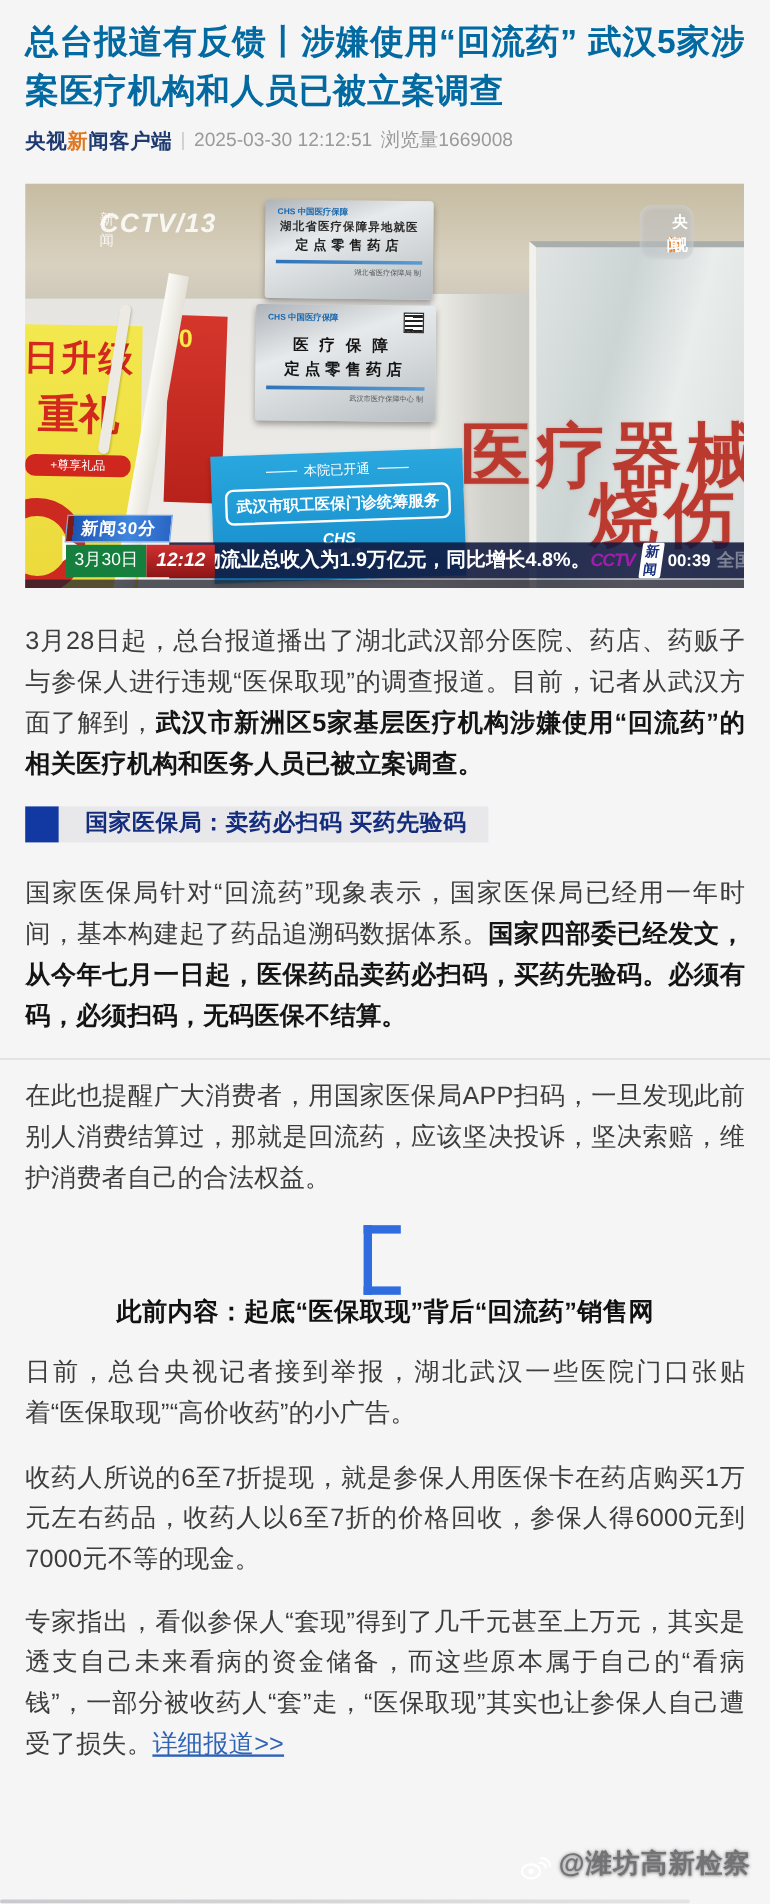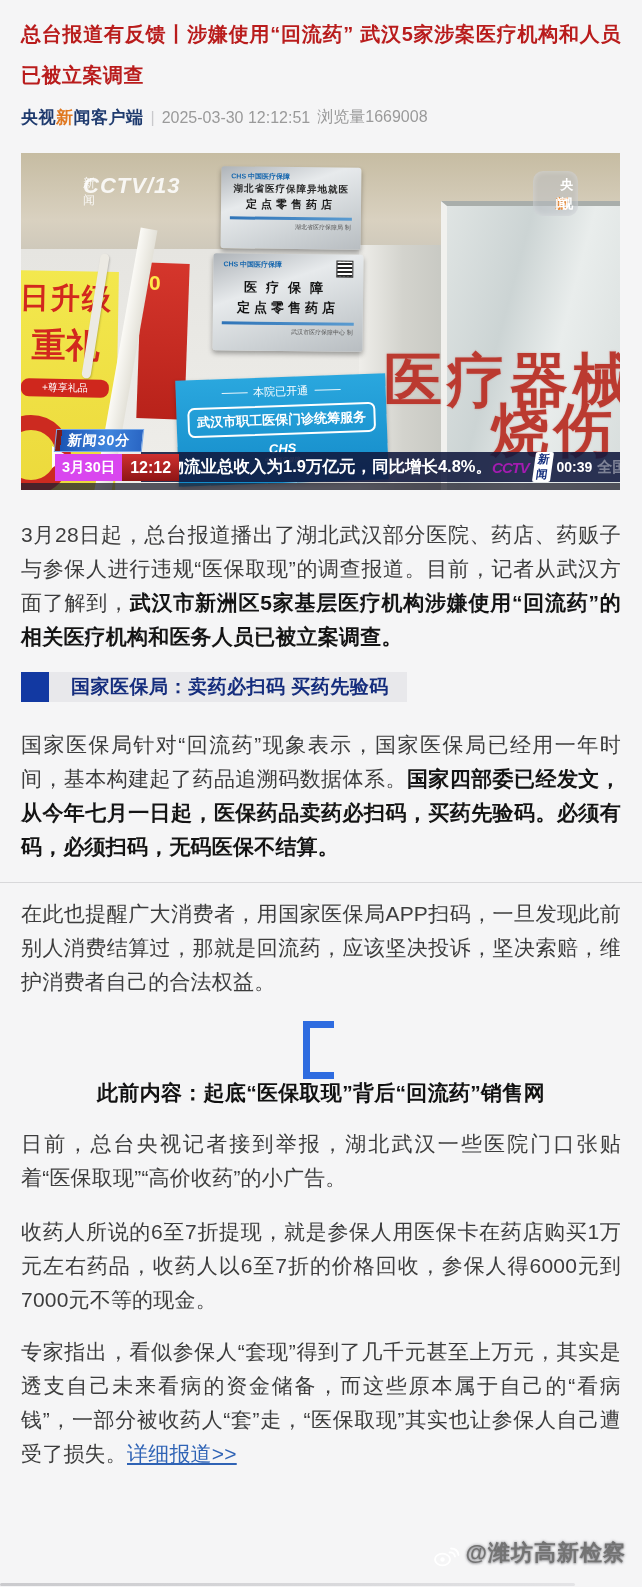--- a/index.html
+++ b/index.html
@@ -1,21 +1,21 @@
 <!DOCTYPE html>
 <html><head>
 <meta charset="utf-8">
 <style>
   html,body{margin:0;padding:0;}
   body{width:642px;height:1587px;overflow:hidden;background:#f5f5f6;
        font-family:"Liberation Sans","DejaVu Sans",sans-serif;}
   .page{position:relative;width:642px;height:1587px;background:#f5f5f6;overflow:hidden;}
   .content{padding:14px 21px 0;}
 
-  .title{margin:0;font-size:20px;line-height:41px;font-weight:700;color:#b91c1c;
+  .title{margin:0;font-size:28px;line-height:41px;font-weight:700;color:#0369a1;
          text-align:justify;letter-spacing:.5px;}
   .meta{margin-top:10px;font-size:16px;color:#9a9a9a;display:flex;align-items:center;gap:7px;}
   .src{font-weight:700;color:#1e3a6e;font-size:17px;letter-spacing:.5px;}
   .src .accent{color:#e07820;}
   .meta .sep{color:#c9c9cc;}
 
   
   .video{position:relative;width:599px;height:337px;margin-top:24px;overflow:hidden;
          background:#e8e7e3;cursor:pointer;}
   .video *{position:absolute;box-sizing:border-box;}
@@ -90,23 +90,23 @@
             border-radius:50%;z-index:4;}
   .play{left:31px;top:293px;width:0;height:0;z-index:6;border-left:17px solid rgba(255,255,255,.95);
         border-top:11px solid transparent;border-bottom:11px solid transparent;cursor:pointer;}
 
   .program-badge{left:34px;top:276px;width:88px;height:23px;z-index:6;transform:skewX(-6deg);
                  background:linear-gradient(90deg,#7d1a17 0,#7d1a17 5px,#1c55b4 5px,#3f85dd 60%,#2a66c4);
                  border:1px solid #79a9e8;color:#fff;font-size:14px;font-weight:700;
                  text-align:center;line-height:21px;letter-spacing:1px;}
   .chip-row{left:34px;top:301px;height:27px;z-index:6;display:flex;}
   .chip-row span{position:static;display:block;}
-  .chip-date{background:#d946ef;padding:0 7px;color:#fff;font-size:14.5px;font-weight:700;line-height:27px;}
+  .chip-date{background:#15803d;padding:0 7px;color:#fff;font-size:14.5px;font-weight:400;line-height:27px;}
   .chip-time{background:linear-gradient(180deg,#d03030,#8e1515);padding:0 8px;color:#fff;
-             font-size:16px;font-weight:800;line-height:27px;}
+             font-size:16px;font-weight:800;line-height:27px;font-style:italic;}
   .ticker{left:120px;right:0;top:299px;height:30px;z-index:5;display:flex;align-items:center;
           background:rgba(16,24,62,.88);overflow:hidden;}
   .ticker *{position:static;}
   .tick-text{color:#fff;font-size:16.5px;font-weight:700;padding-left:10px;white-space:nowrap;}
   .tick-right{margin-left:auto;display:flex;align-items:center;gap:5px;}
   .cctv-txt{color:#a21caf;font-weight:800;font-style:italic;font-size:15px;letter-spacing:-1px;}
   .news-chip{background:#fff;color:#16307e;font-size:11.5px;font-weight:700;padding:0 3px;
              border-radius:2px;transform:skewX(-8deg);}
   .duration{color:#fff;font-size:14px;font-weight:700;}
   .ghost{color:rgba(255,255,255,.4);font-size:15px;font-weight:700;white-space:nowrap;}

